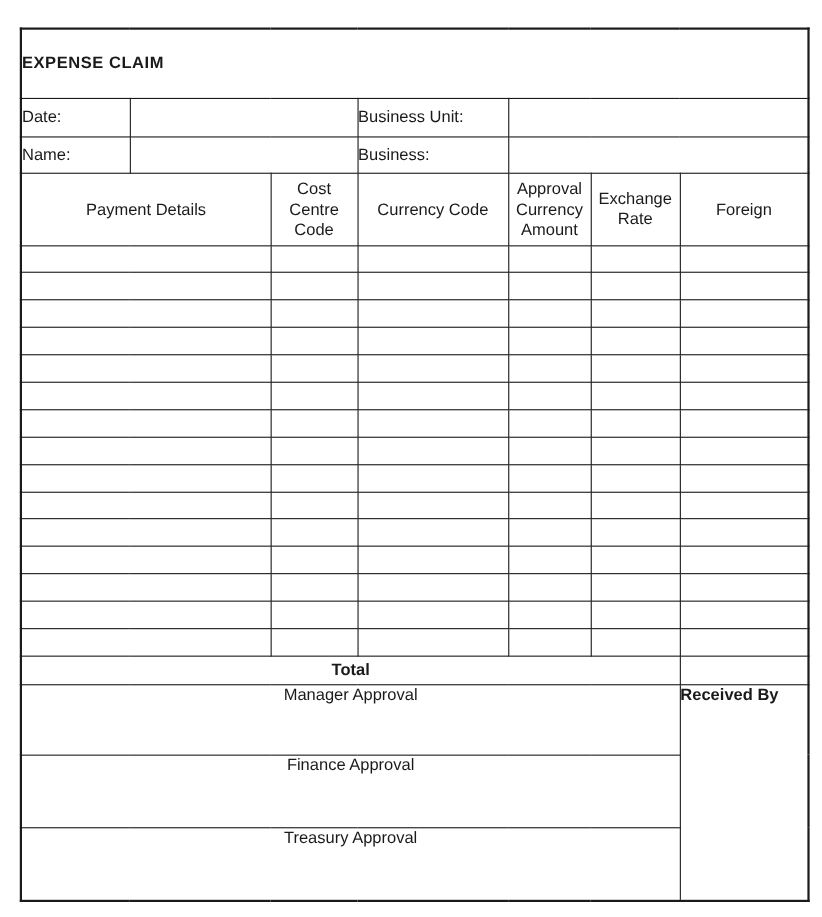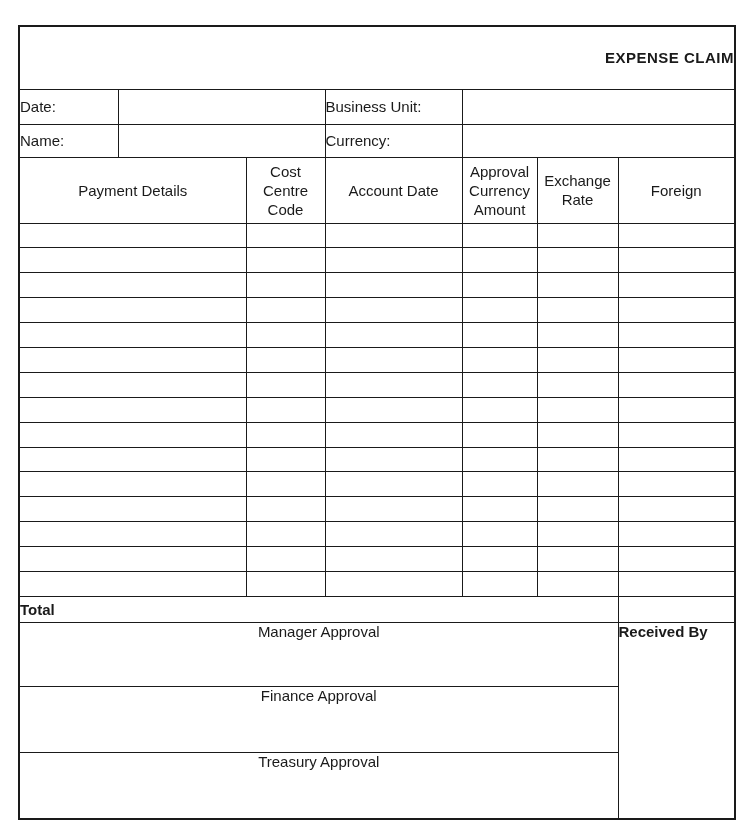--- a/index.html
+++ b/index.html
@@ -24,21 +24,21 @@
   table.form td {
     border: 1.5px solid #1a1a1a;
     padding: 0;
     font-size: 15px;
     color: #1a1a1a;
     overflow: hidden;
     background: #ffffff;
   }
   tr.title-row { height: 63px; }
   td.title-cell {
-    text-align: right;
+    text-align: left;
     vertical-align: middle;
     font-size: 24px;
     font-weight: bold;
     letter-spacing: 0.5px;
   }
   tr.meta-row-1 { height: 35px; }
   tr.meta-row-2 { height: 33px; }
   td.meta-label {
     padding-left: 10px;
     vertical-align: middle;
@@ -47,21 +47,21 @@
   tr.header-row { height: 66px; }
   td.col-header {
     text-align: center;
     vertical-align: middle;
     line-height: 19px;
     padding: 0 2px;
   }
   tr.data-row { height: 24.9px; }
   tr.total-row { height: 26px; }
   td.total-cell {
-    text-align: left;
+    text-align: center;
     font-weight: bold;
     padding-right: 8px;
     vertical-align: middle;
   }
   tr.manager-row { height: 64px; }
   tr.finance-row { height: 66px; }
   tr.treasury-row { height: 67px; padding-left: 40px; }
   td.approval-cell {
     vertical-align: top;
     text-align: center;
@@ -98,28 +98,28 @@
       <tr class="meta-row-1">
         <td class="meta-label">Date:</td>
         <td colspan="2"></td>
         <td class="meta-label">Business Unit:</td>
         <td colspan="3"></td>
       </tr>
 
       <tr class="meta-row-2">
         <td class="meta-label">Name:</td>
         <td colspan="2"></td>
-        <td class="meta-label">Currency:</td>
+        <td class="meta-label">Business:</td>
         <td colspan="3"></td>
       </tr>
 
       <tr class="header-row">
         <td class="col-header" colspan="2">Payment Details</td>
         <td class="col-header">Cost Centre Code</td>
-        <td class="col-header">Account Date</td>
+        <td class="col-header">Currency Code</td>
         <td class="col-header">Approval Currency Amount</td>
         <td class="col-header">Exchange Rate</td>
         <td class="col-header">Foreign</td>
       </tr>
     </tbody>
 
     <tbody>
   <tr class="data-row">
     <td colspan="2"></td>
     <td></td>

